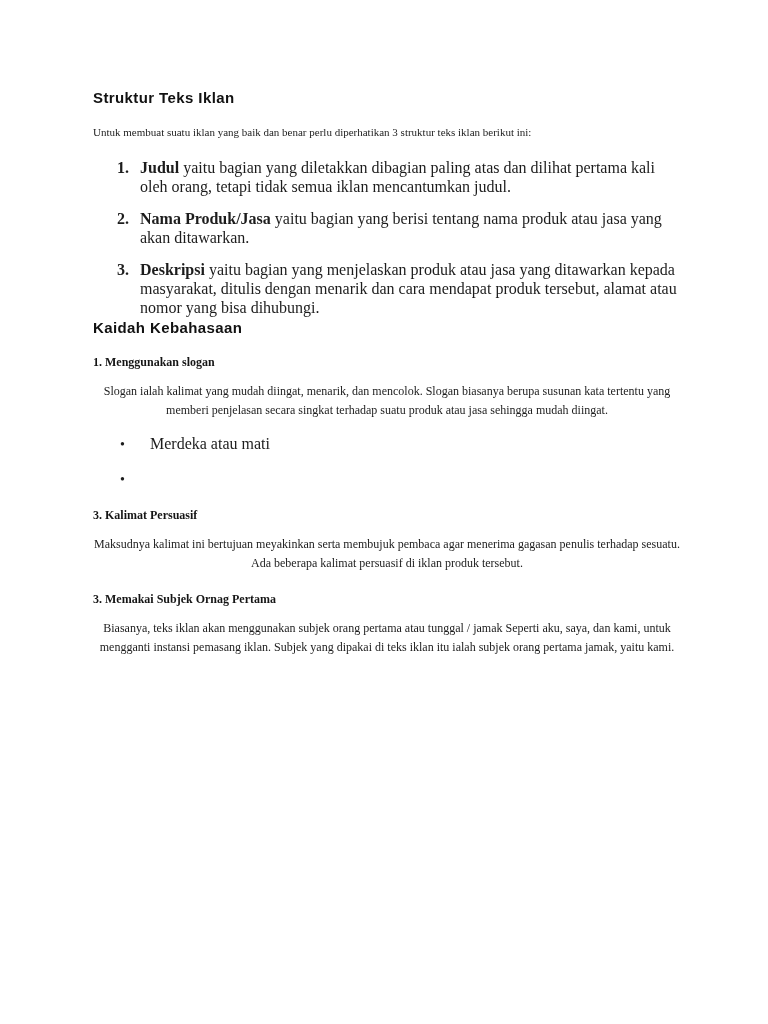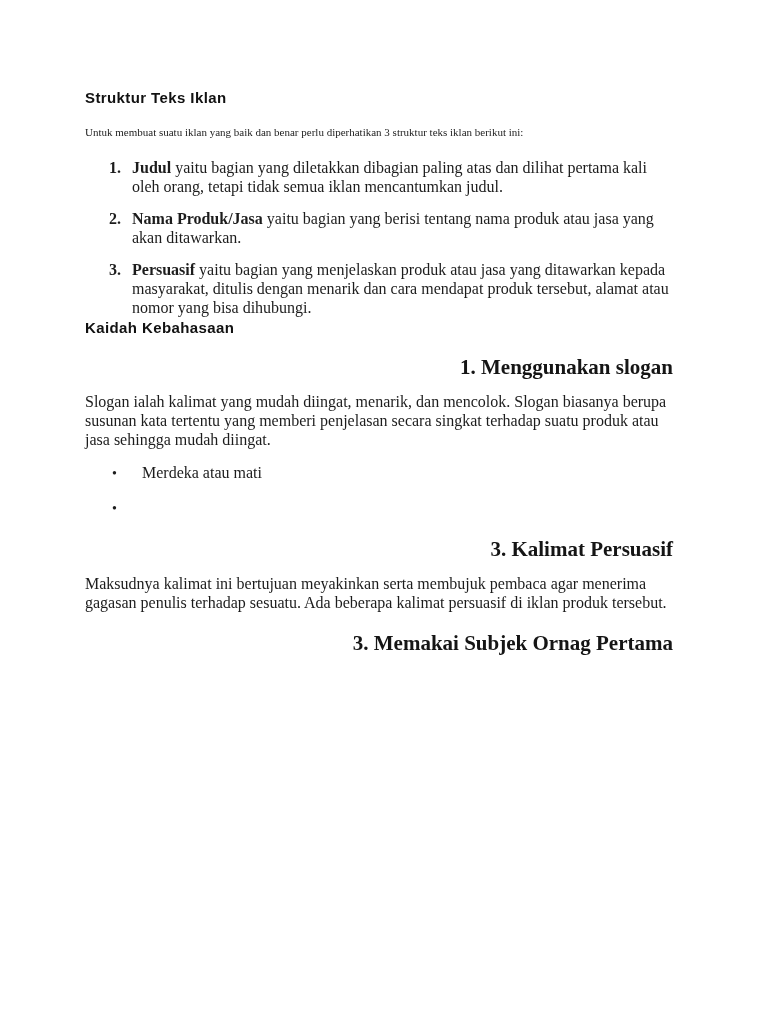--- a/index.html
+++ b/index.html
@@ -12,21 +12,21 @@
     width: 768px;
     height: 1024px;
     background: #ffffff;
     overflow: hidden;
     font-family: "Liberation Serif", serif;
     color: #1c1c1c;
   }
   .content {
     position: absolute;
     top: 89px;
-    left: 85px;
+    left: 93px;
     width: 588px;
   }
   .doc-title, .section-heading {
     font-family: "Liberation Sans", sans-serif;
     font-weight: bold;
     font-size: 15px;
     letter-spacing: 0.4px;
     color: #111111;
     margin: 0;
   }
@@ -51,29 +51,29 @@
     font-weight: bold;
   }
   .olist-body { flex: 1; }
   .olist-term { font-weight: bold; }
   .section-heading {
     margin-top: 2px;
   }
   .sub-heading {
     font-family: "Liberation Serif", serif;
     font-weight: bold;
-    font-size: 21px;
+    font-size: 12px;
     color: #151515;
     margin: 19px 0 0 0;
-    text-align: right;
   }
   .para {
-    font-size: 16px;
+    font-size: 12px;
     line-height: 19px;
     margin: 12px 0 0 0;
+    text-align: center;
   }
   .ulist {
     margin: 14px 0 2px 0;
   }
   .ulist-item {
     display: flex;
     align-items: baseline;
     padding-left: 27px;
     margin: 0 0 16px 0;
     font-size: 16px;
@@ -100,21 +100,21 @@
       <div class="olist-item">
         <span class="olist-num">1.</span>
         <span class="olist-body"><span class="olist-term">Judul</span><span> yaitu bagian yang diletakkan dibagian paling atas dan dilihat pertama kali oleh orang, tetapi tidak semua iklan mencantumkan judul.</span></span>
       </div>
       <div class="olist-item">
         <span class="olist-num">2.</span>
         <span class="olist-body"><span class="olist-term">Nama Produk/Jasa</span><span> yaitu bagian yang berisi tentang nama produk atau jasa yang akan ditawarkan.</span></span>
       </div>
       <div class="olist-item">
         <span class="olist-num">3.</span>
-        <span class="olist-body"><span class="olist-term">Persuasif</span><span> yaitu bagian yang menjelaskan produk atau jasa yang ditawarkan kepada masyarakat, ditulis dengan menarik dan cara mendapat produk tersebut, alamat atau nomor yang bisa dihubungi.</span></span>
+        <span class="olist-body"><span class="olist-term">Deskripsi</span><span> yaitu bagian yang menjelaskan produk atau jasa yang ditawarkan kepada masyarakat, ditulis dengan menarik dan cara mendapat produk tersebut, alamat atau nomor yang bisa dihubungi.</span></span>
       </div>
     </div>
 
     <h2 class="section-heading">Kaidah Kebahasaan</h2>
 
     <h3 class="sub-heading">1. Menggunakan slogan</h3>
     <p class="para">Slogan ialah kalimat yang mudah diingat, menarik, dan mencolok. Slogan biasanya berupa susunan kata tertentu yang memberi penjelasan secara singkat terhadap suatu produk atau jasa sehingga mudah diingat.</p>
 
     <div class="ulist">
       <div class="ulist-item">
@@ -123,15 +123,16 @@
       </div>
       <div class="ulist-item">
         <span class="bullet">•</span>
       </div>
     </div>
 
     <h3 class="sub-heading">3. Kalimat Persuasif</h3>
     <p class="para">Maksudnya kalimat ini bertujuan meyakinkan serta membujuk pembaca agar menerima gagasan penulis terhadap sesuatu. Ada beberapa kalimat persuasif di iklan produk tersebut.</p>
 
     <h3 class="sub-heading">3. Memakai Subjek Ornag Pertama</h3>
+    <p class="para">Biasanya, teks iklan akan menggunakan subjek orang pertama atau tunggal / jamak Seperti aku, saya, dan kami, untuk mengganti instansi pemasang iklan. Subjek yang dipakai di teks iklan itu ialah subjek orang pertama jamak, yaitu kami.</p>
 
   </div>
 </div>
 
 </body></html>

